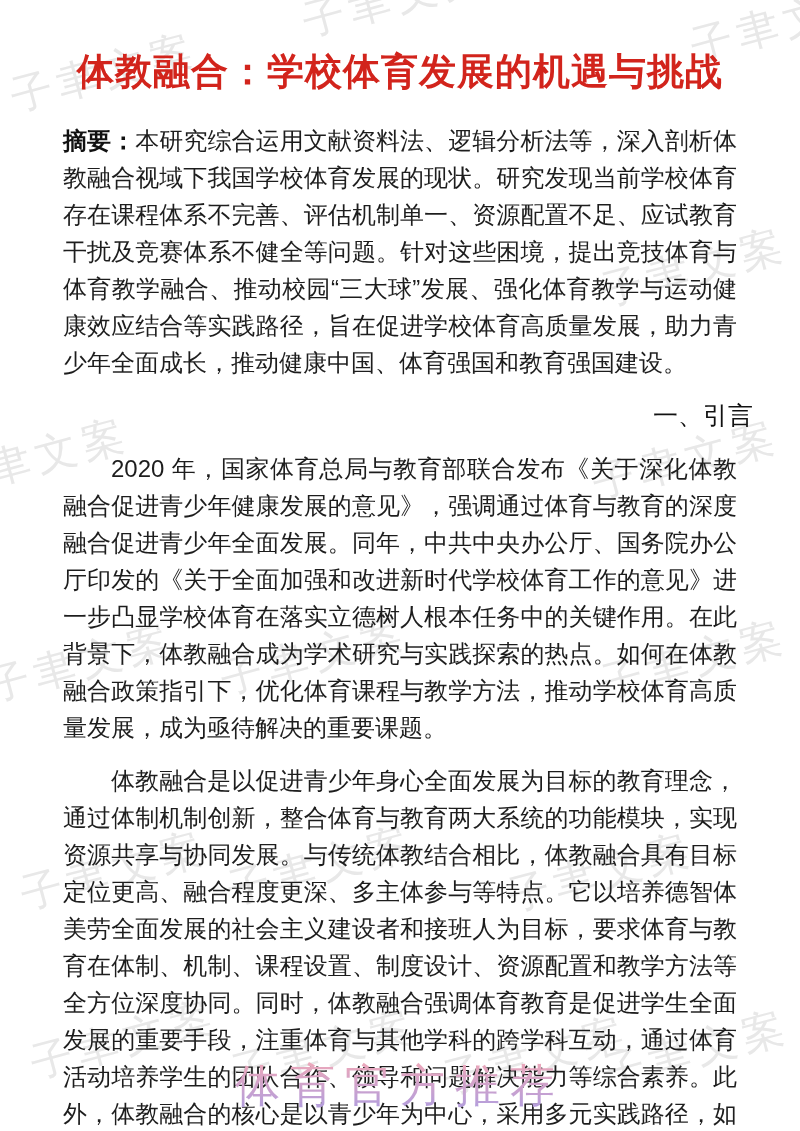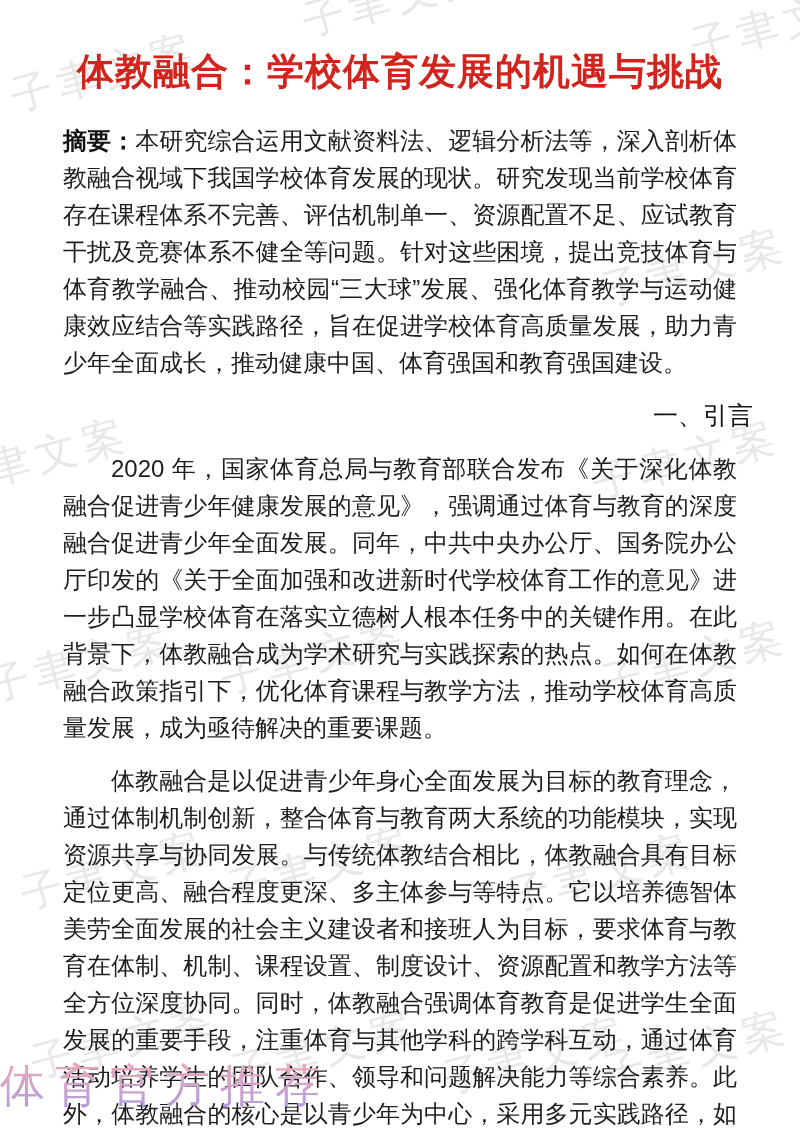--- a/index.html
+++ b/index.html
@@ -60,20 +60,21 @@
     color: #111111;
     text-align: right;
   }
   .bold-label { font-weight: bold; color: #111111; }
   .footer-banner {
     position: absolute;
     left: 0;
     right: 0;
     top: 1056px;
     z-index: 1;
+    text-align: center;
     font-family: "Liberation Serif", serif;
     font-size: 45px;
     letter-spacing: 10px;
     background: linear-gradient(180deg, var(--grad-top, #f4a9b5) 0%, var(--grad-bottom, #a99ce3) 100%);
     -webkit-background-clip: text;
     background-clip: text;
     color: transparent;
   }
 </style>
 </head>

